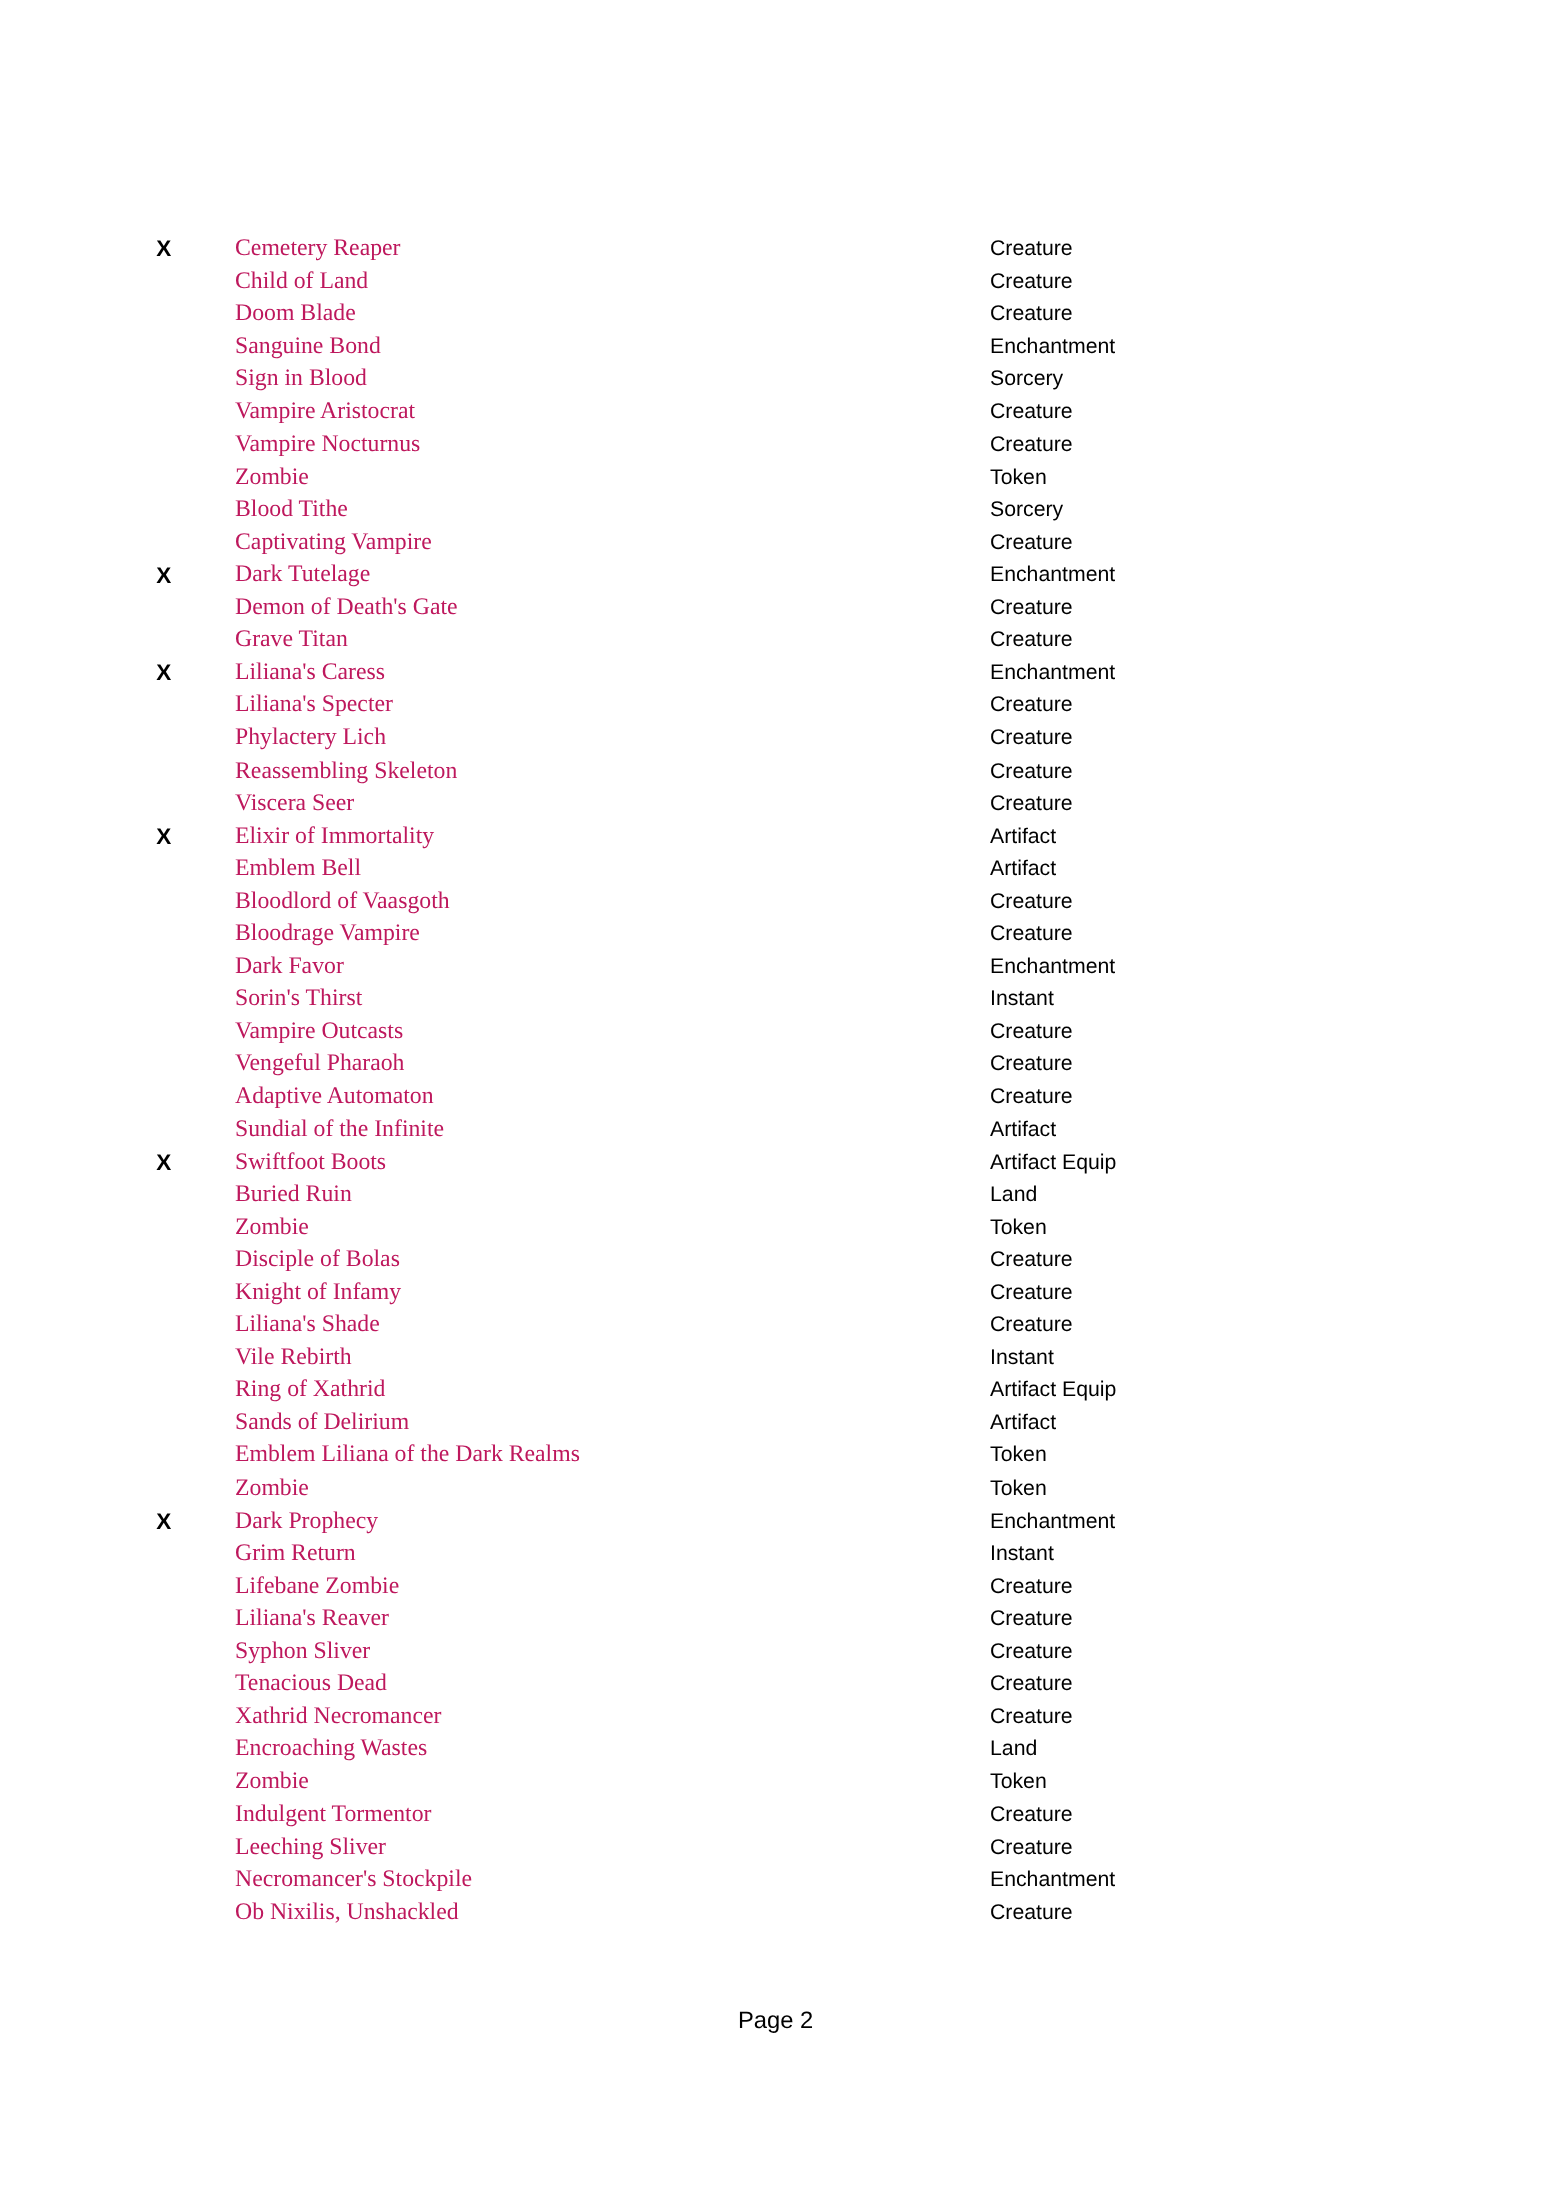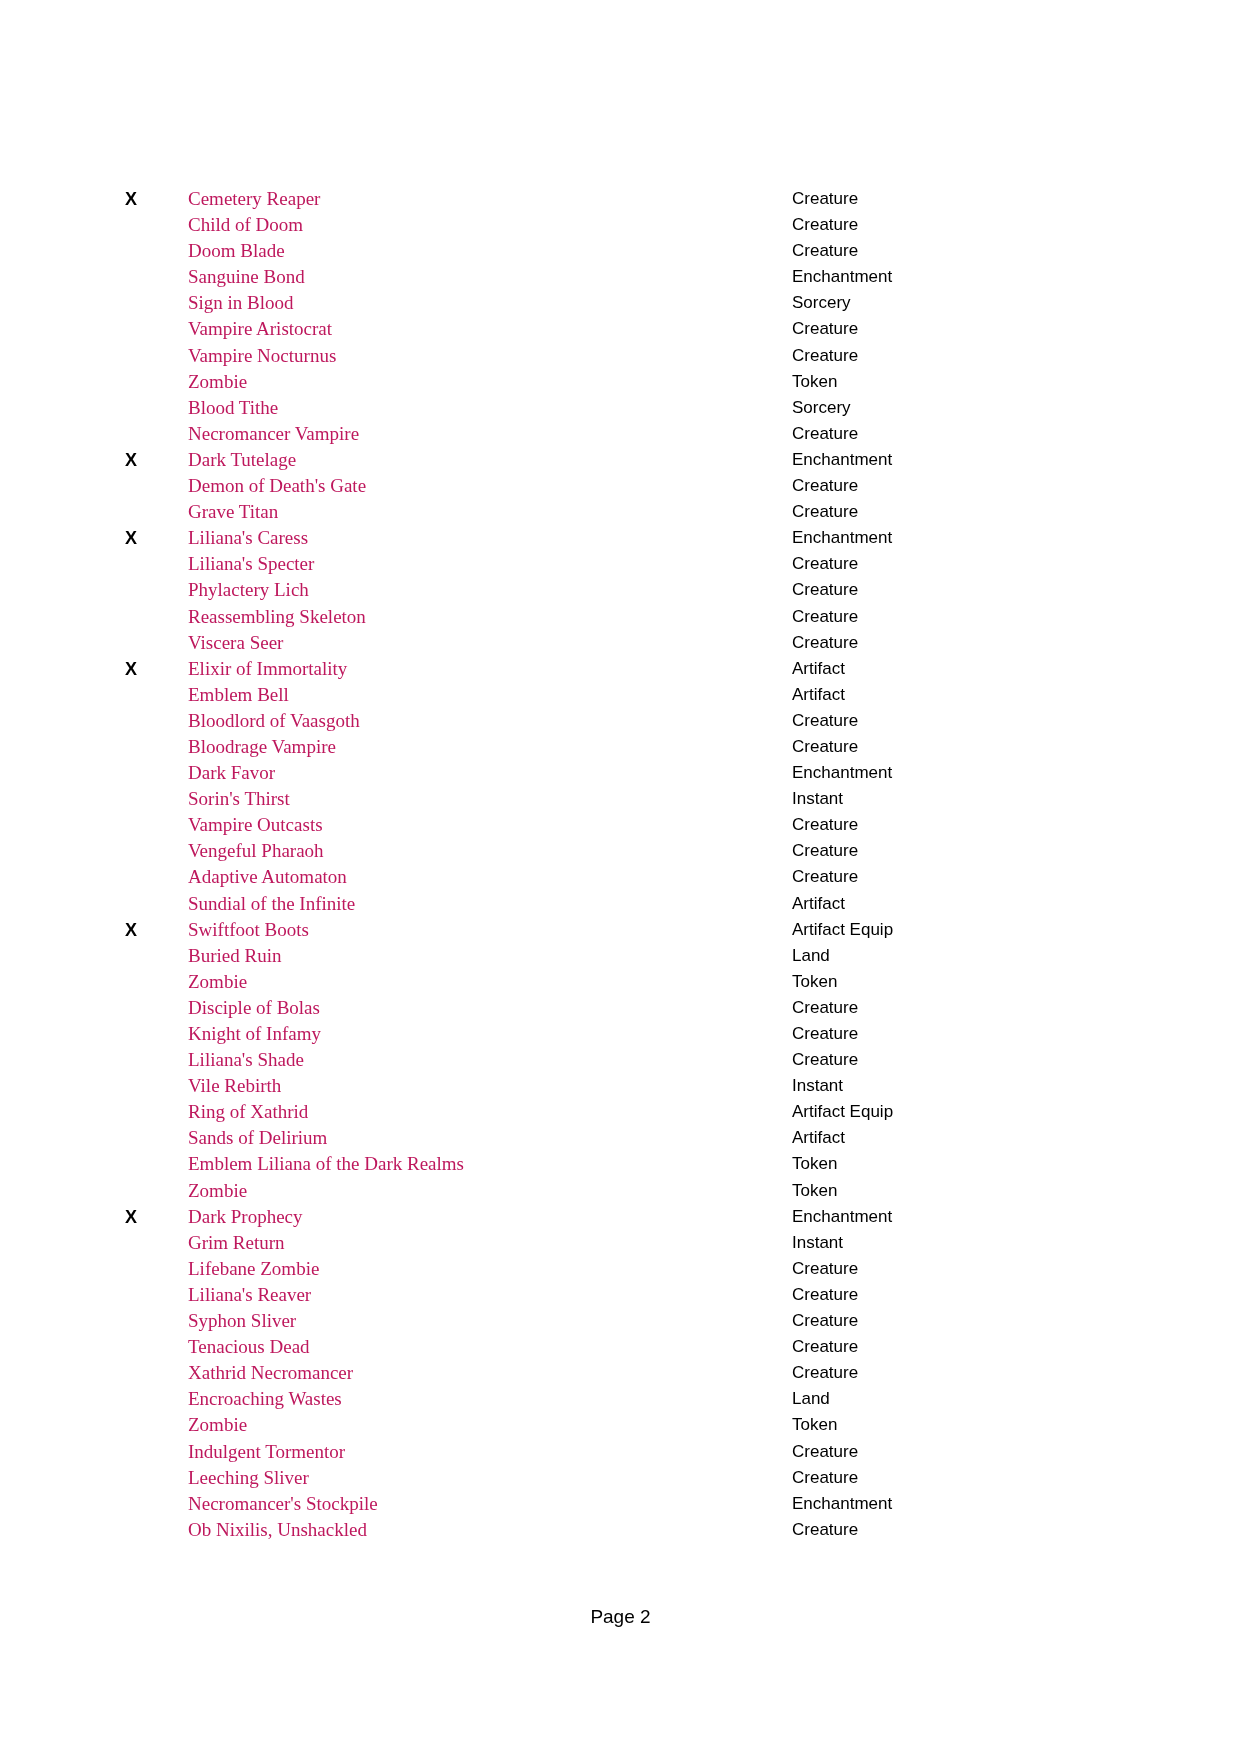--- a/index.html
+++ b/index.html
@@ -81,21 +81,21 @@
 
   <div class="rows" id="rows">
   <div class="row">
     <span class="mark">X</span>
     <span class="card-name">Cemetery Reaper</span>
     <span class="card-type">Creature</span>
   </div>
 
   <div class="row">
     <span class="mark"></span>
-    <span class="card-name">Child of Doom</span>
+    <span class="card-name">Child of Land</span>
     <span class="card-type">Creature</span>
   </div>
 
   <div class="row">
     <span class="mark"></span>
     <span class="card-name">Doom Blade</span>
     <span class="card-type">Creature</span>
   </div>
 
   <div class="row">
@@ -129,21 +129,21 @@
   </div>
 
   <div class="row">
     <span class="mark"></span>
     <span class="card-name">Blood Tithe</span>
     <span class="card-type">Sorcery</span>
   </div>
 
   <div class="row">
     <span class="mark"></span>
-    <span class="card-name">Necromancer Vampire</span>
+    <span class="card-name">Captivating Vampire</span>
     <span class="card-type">Creature</span>
   </div>
 
   <div class="row">
     <span class="mark">X</span>
     <span class="card-name">Dark Tutelage</span>
     <span class="card-type">Enchantment</span>
   </div>
 
   <div class="row">

